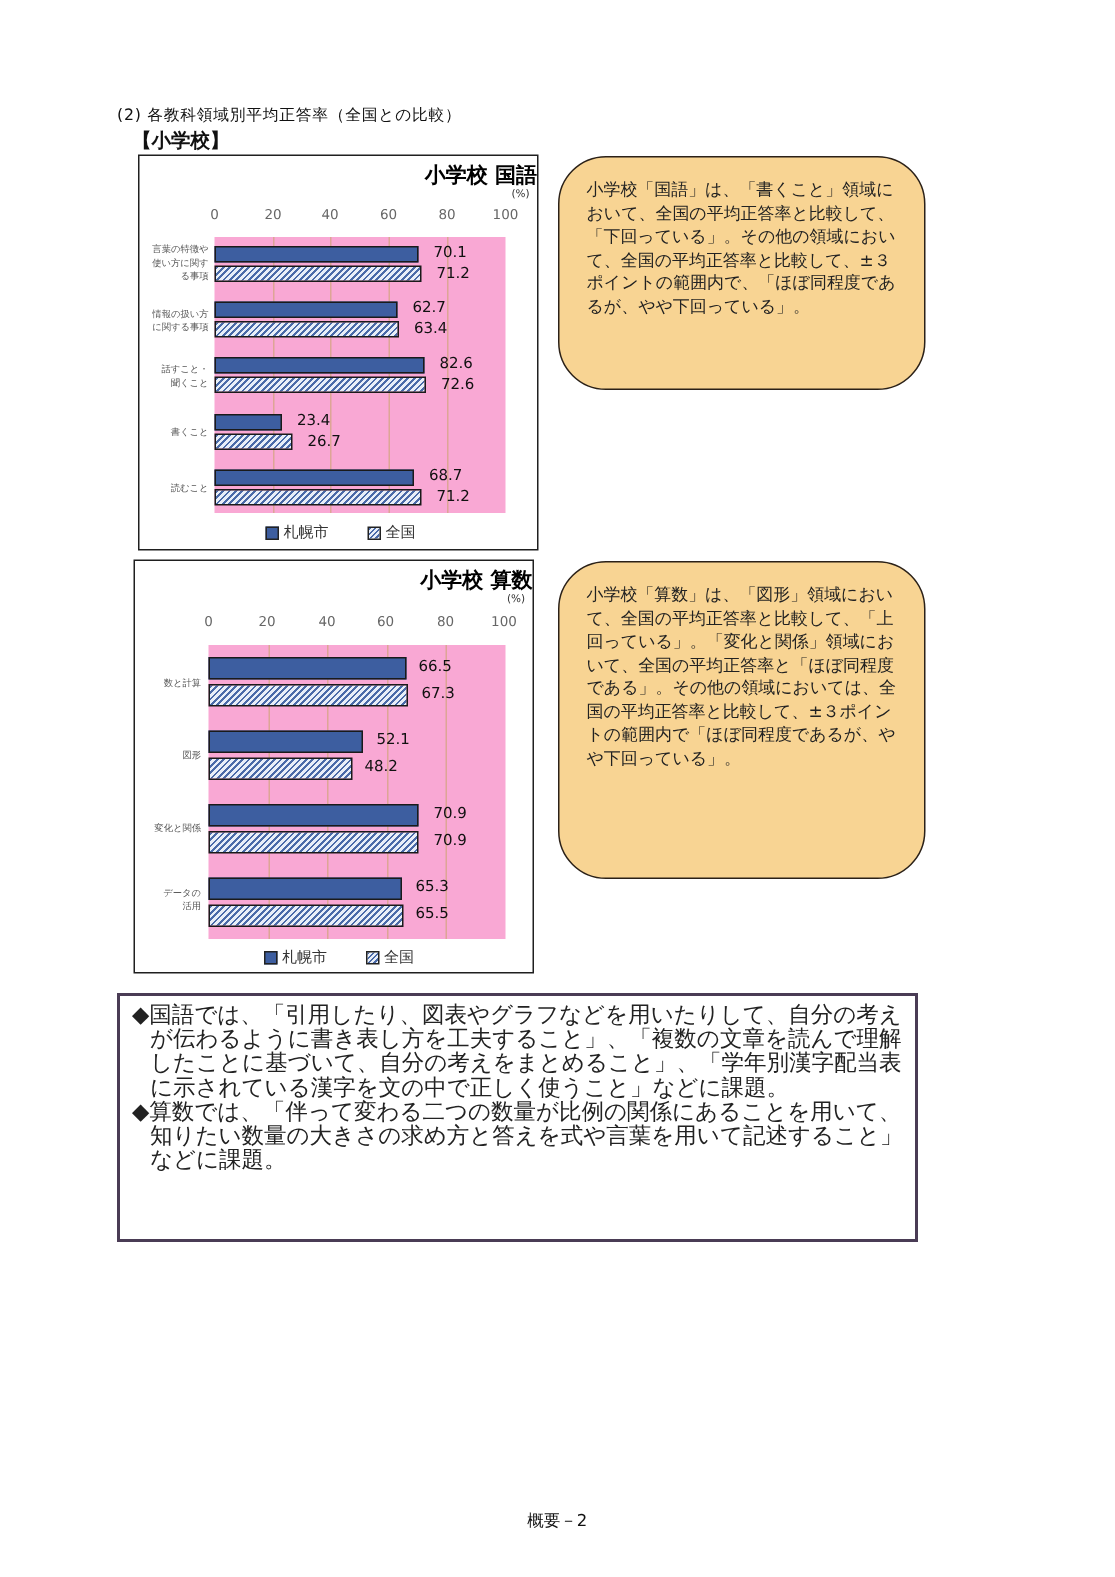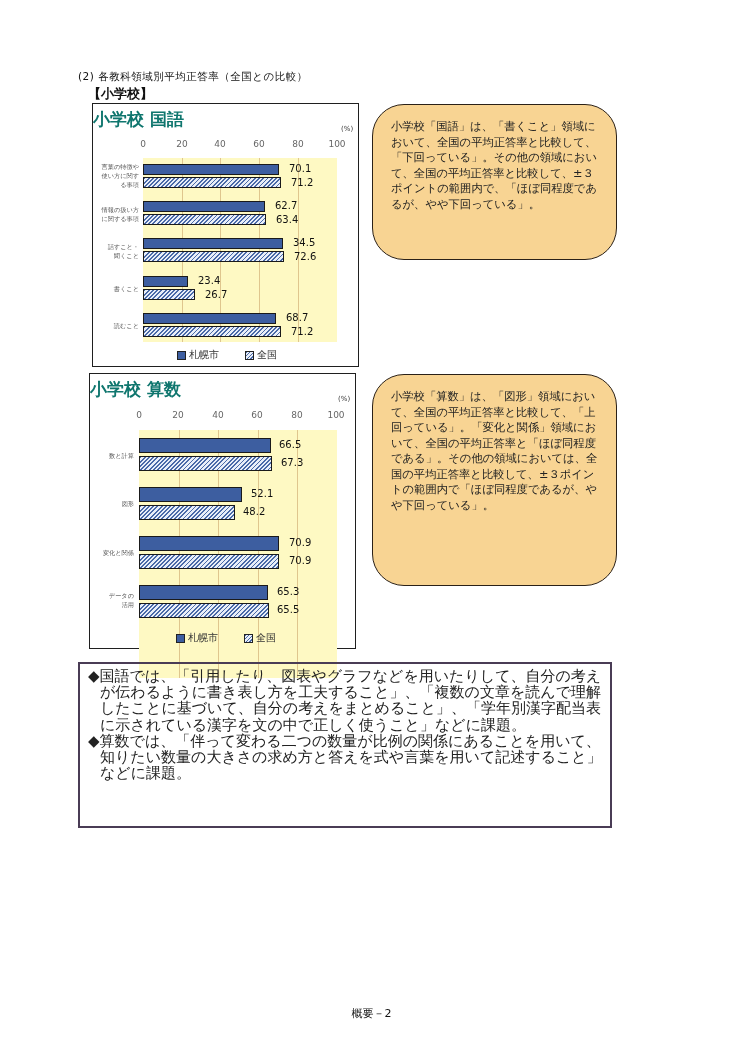--- a/index.html
+++ b/index.html
@@ -1,24 +1,24 @@
 <!DOCTYPE html>
 <html><head>
 <meta charset="utf-8">
 <style>
   html, body { margin:0; padding:0; }
   body { width:743px; height:1051px; background:#ffffff; position:relative; font-family:"DejaVu Sans", sans-serif; color:#111; overflow:hidden; }
   .abs { position:absolute; }
   .section-title { left:78px; top:70px; font-size:10.5px; letter-spacing:0.5px; }
   .school-label { left:88px; top:85px; font-size:13px; font-weight:bold; }
   .chart-frame { border:1.6px solid #1f1f1f; background:#fff; box-sizing:border-box; }
-  .chart-title { font-size:17px; font-weight:bold; color:#0f766e; text-align:left; left:0; right:0; }
+  .chart-title { font-size:14px; font-weight:bold; color:#000000; text-align:right; left:0; right:0; }
   .unit { font-size:7px; color:#333; }
   .tick { font-size:9px; color:#666; transform:translateX(-50%); }
-  .plot { background:#fef9c3;text-align:right; }
+  .plot { background:#f9a8d4;text-align:right; }
   .gridline { width:1px; background:#c9a46a; opacity:0.6; top:0; bottom:0; }
   .bar { height:11px; box-sizing:border-box; border:1px solid #1a1a1a; }
   .bar.city { background:#3d5ea0; }
   .bar.nat { background: repeating-linear-gradient(135deg, #4a6aa8 0 1.3px, #e8eef8 1.3px 3px); }
   .val { font-size:10px; color:#111; }
   .cat { font-size:6.2px; color:#555; text-align:right; line-height:9px; }
   .legend { font-size:10px; color:#333; display:flex; gap:26px; }
   .legend .sw { display:inline-block; width:7px; height:7px; border:1px solid #222; vertical-align:middle; margin-right:3px; }
   .legend .sw.city { background:#3d5ea0; }
   .legend .sw.nat { background: repeating-linear-gradient(135deg, #4a6aa8 0 1px, #e8eef8 1px 2.5px); }
@@ -55,21 +55,21 @@
     <div class="abs val" style="left:146px; top:5px;">70.1</div>
     <div class="abs val" style="left:148px; top:19px;">71.2</div>
 
     <div class="abs bar city" style="left:0; top:43px; width:122px;"></div>
     <div class="abs bar nat" style="left:0; top:56px; width:123px;"></div>
     <div class="abs val" style="left:132px; top:42px;">62.7</div>
     <div class="abs val" style="left:133px; top:56px;">63.4</div>
 
     <div class="abs bar city" style="left:0; top:80px; width:140px;"></div>
     <div class="abs bar nat" style="left:0; top:93px; width:141px;"></div>
-    <div class="abs val" style="left:150px; top:79px;">34.5</div>
+    <div class="abs val" style="left:150px; top:79px;">82.6</div>
     <div class="abs val" style="left:151px; top:93px;">72.6</div>
 
     <div class="abs bar city" style="left:0; top:118px; width:45px;"></div>
     <div class="abs bar nat" style="left:0; top:131px; width:52px;"></div>
     <div class="abs val" style="left:55px; top:117px;">23.4</div>
     <div class="abs val" style="left:62px; top:131px;">26.7</div>
 
     <div class="abs bar city" style="left:0; top:155px; width:133px;"></div>
     <div class="abs bar nat" style="left:0; top:168px; width:138px;"></div>
     <div class="abs val" style="left:143px; top:154px;">68.7</div>
@@ -92,21 +92,21 @@
   <div class="abs chart-title" style="top:4px;">小学校  算数</div>
   <div class="abs unit" style="left:248px; top:21px;">(%)</div>
   <div>
     <div class="abs tick" style="left:49px; top:36px;">0</div>
     <div class="abs tick" style="left:88px; top:36px;">20</div>
     <div class="abs tick" style="left:128px; top:36px;">40</div>
     <div class="abs tick" style="left:167px; top:36px;">60</div>
     <div class="abs tick" style="left:207px; top:36px;">80</div>
     <div class="abs tick" style="left:246px; top:36px;">100</div>
   </div>
-  <div class="abs plot" style="left:49px; top:56px; width:198px; height:248px;">
+  <div class="abs plot" style="left:49px; top:56px; width:198px; height:196px;">
     <div class="abs gridline" style="left:40px;"></div>
     <div class="abs gridline" style="left:79px;"></div>
     <div class="abs gridline" style="left:119px;"></div>
     <div class="abs gridline" style="left:158px;"></div>
 
     <div class="abs bar city" style="left:0; top:8px; height:15px; width:132px;"></div>
     <div class="abs bar nat" style="left:0; top:26px; height:15px; width:133px;"></div>
     <div class="abs val" style="left:140px; top:9px;">66.5</div>
     <div class="abs val" style="left:142px; top:27px;">67.3</div>
 

